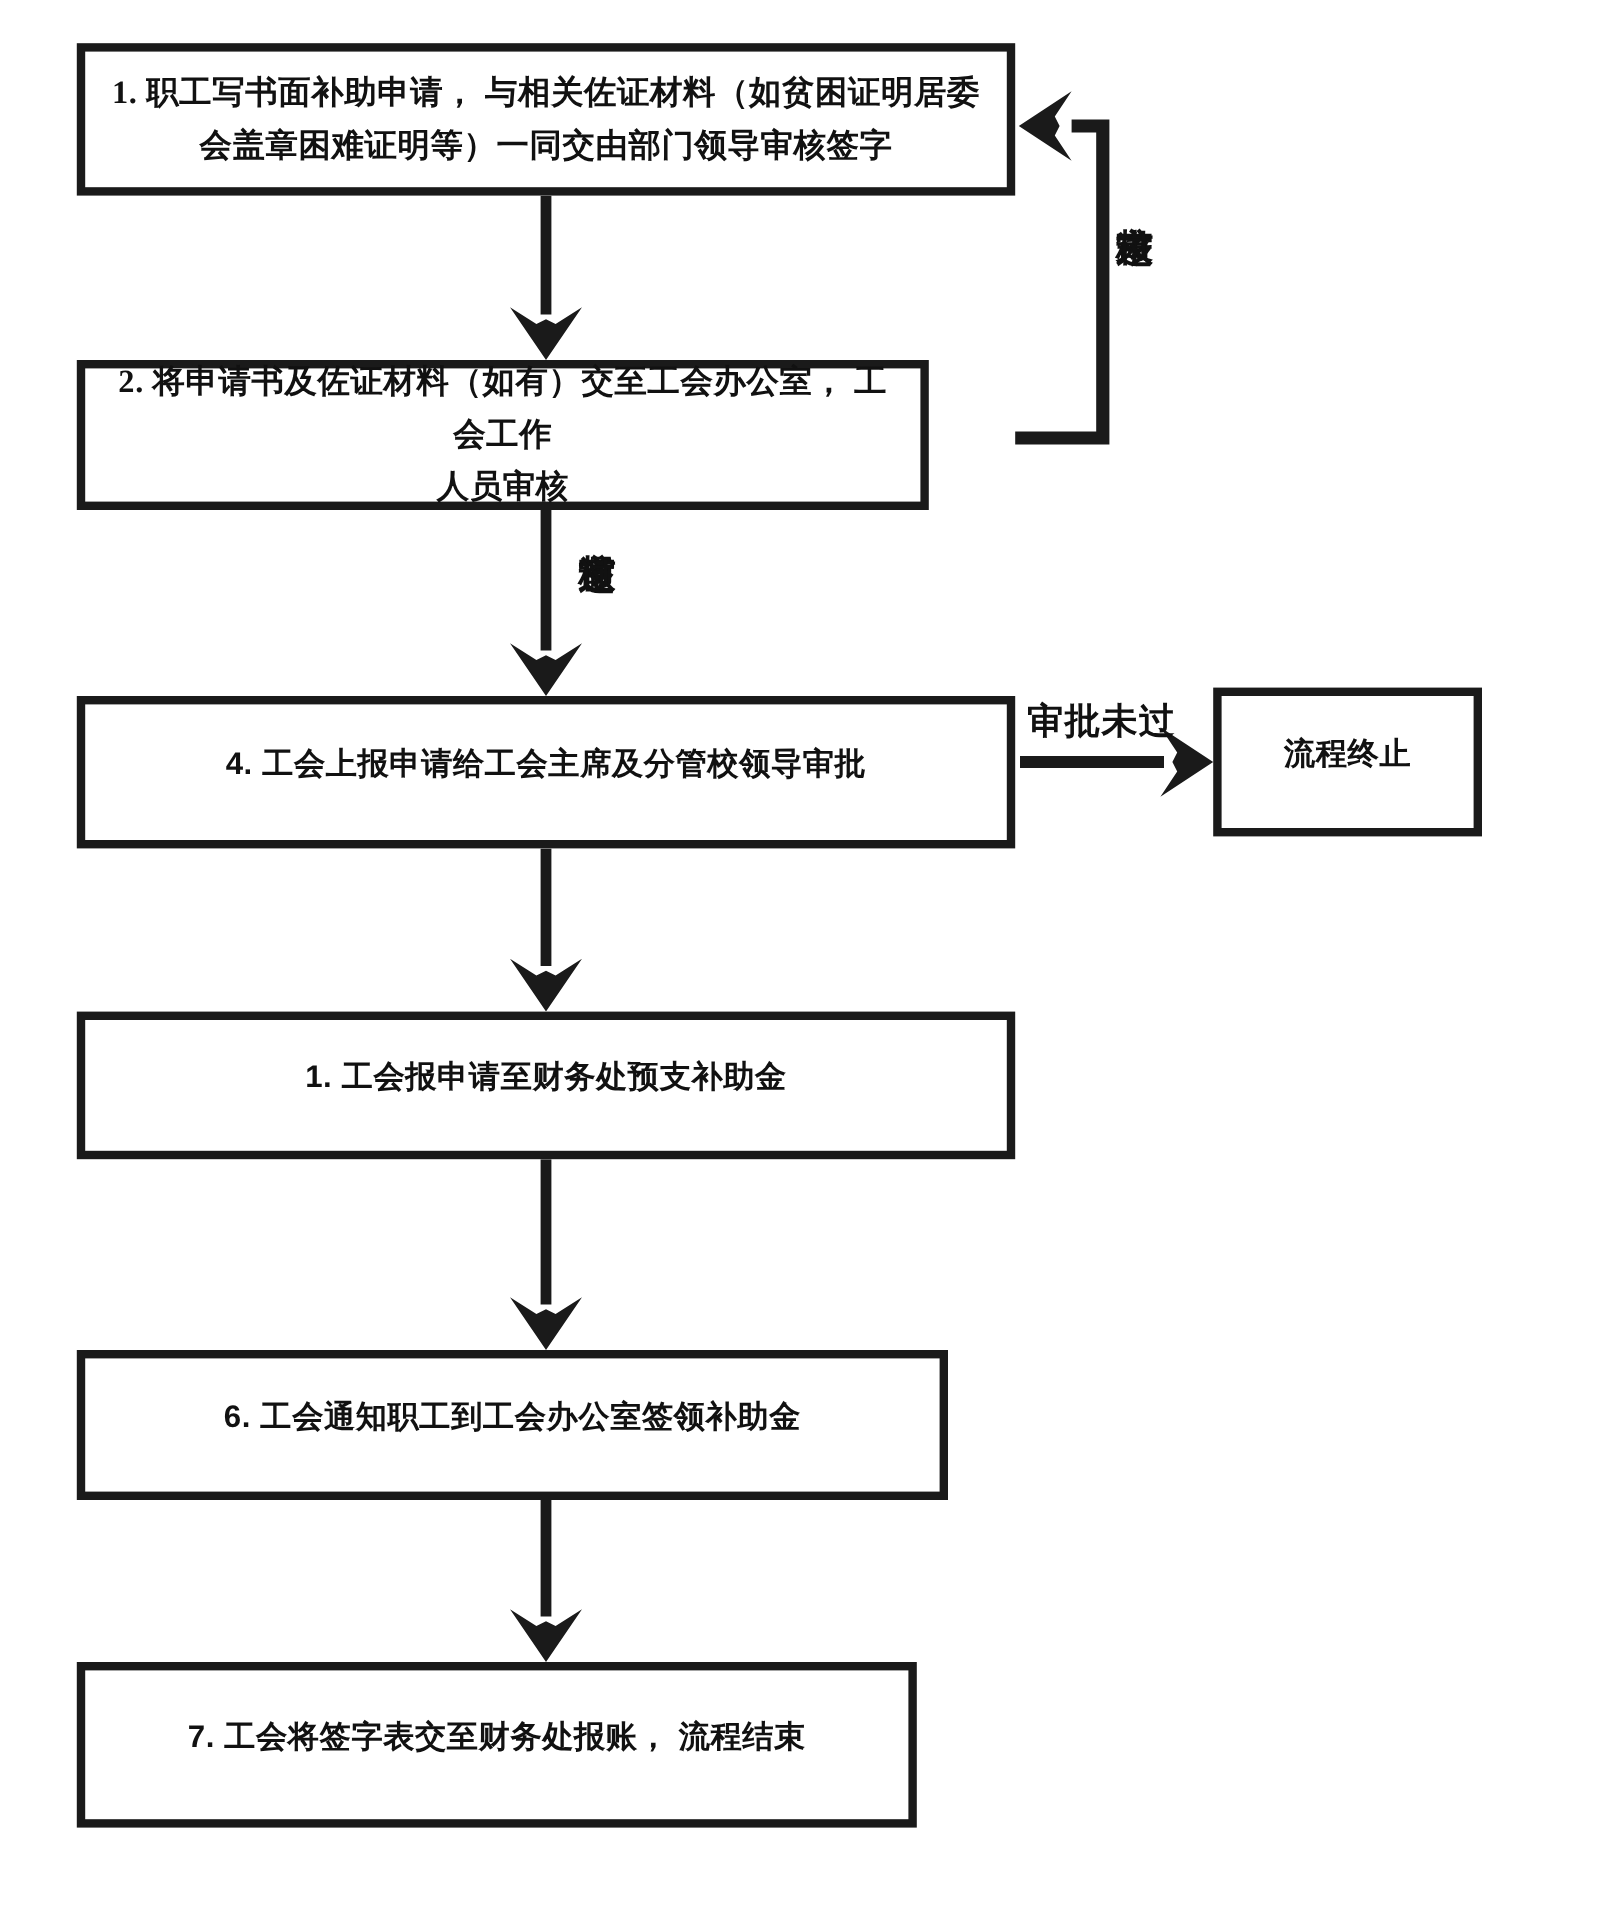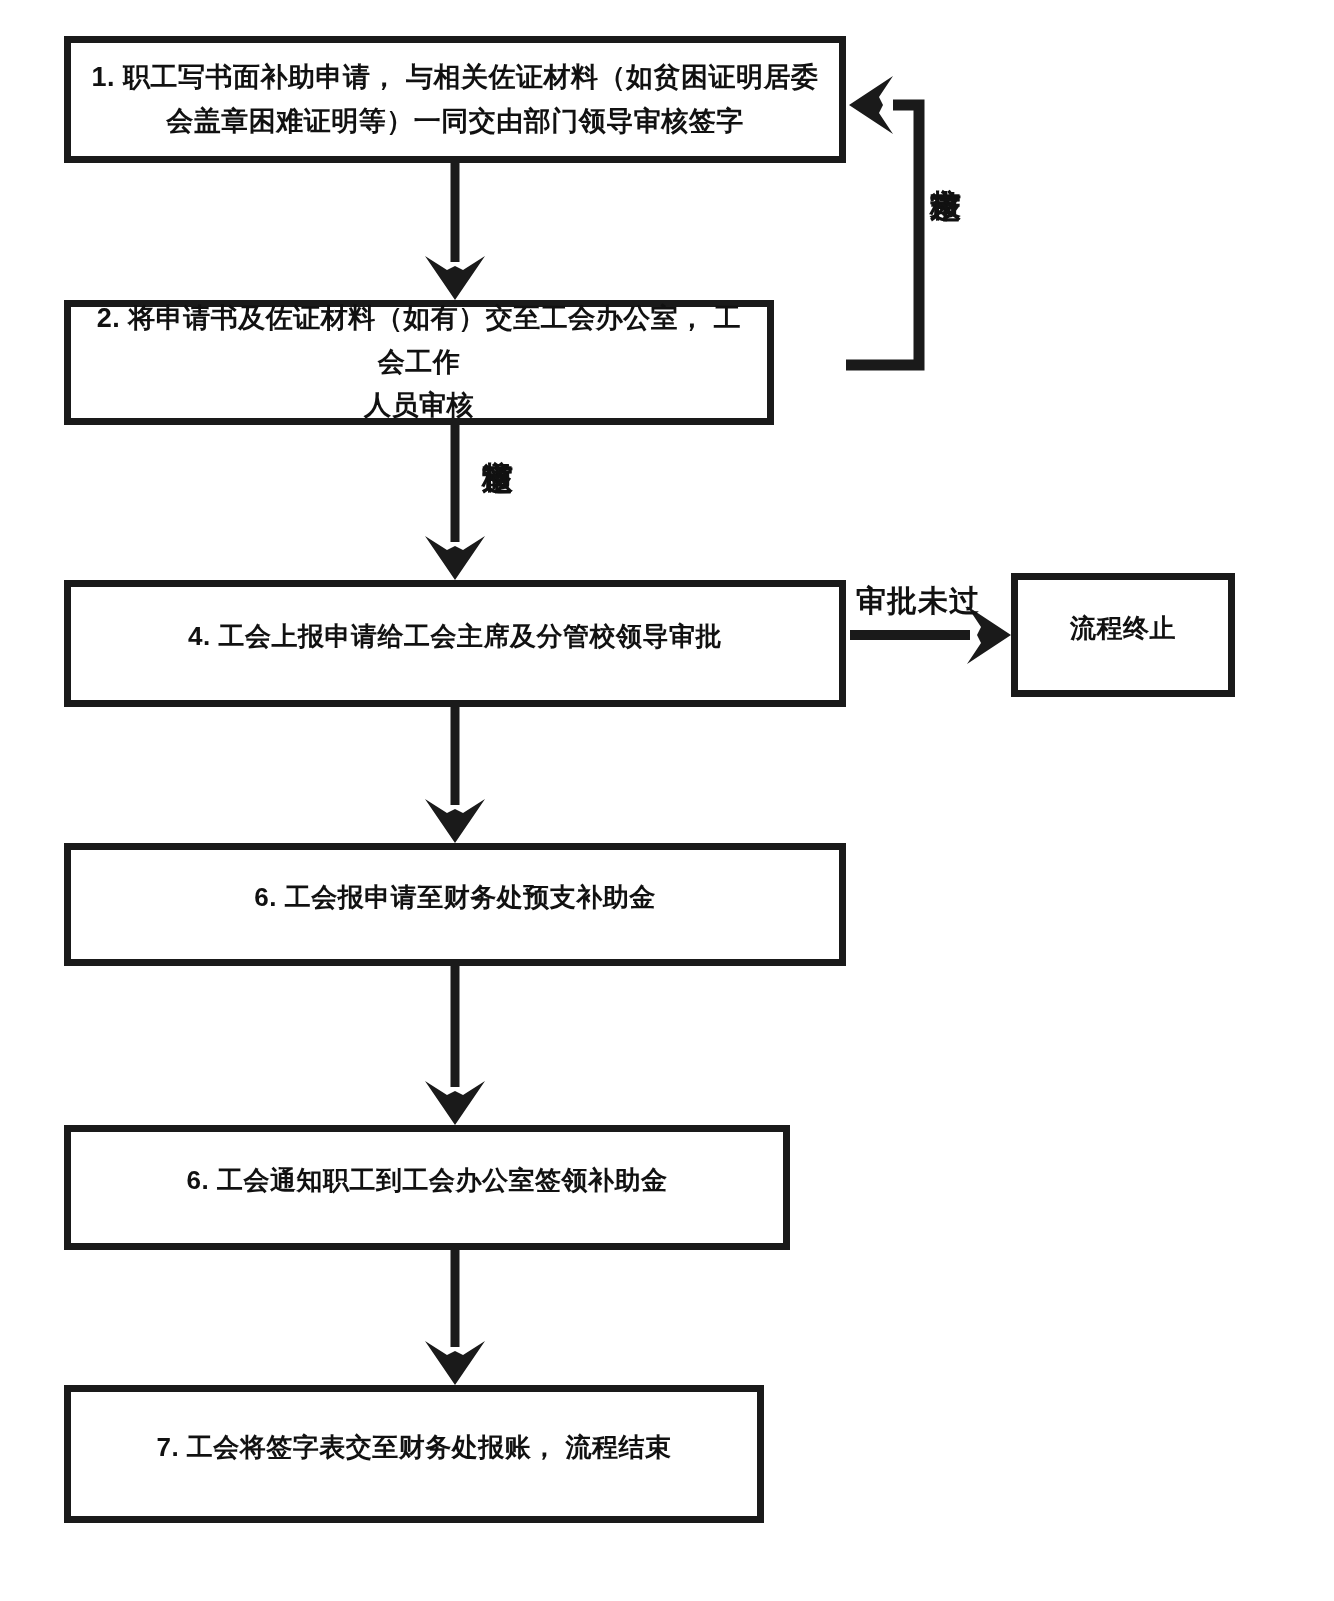--- a/index.html
+++ b/index.html
@@ -40,21 +40,21 @@
     z-index: 3;
   }
   .node .node-text {
     display: block;
     width: 100%;
     line-height: 1.62;
     padding: 0 18px;
     box-sizing: border-box;
     white-space: pre-line;
   }
-  .node.two-line { align-items: center; }
+  .node.two-line { align-items: center; font-family: Liberation Serif, serif; }
   .node.one-line .node-text { transform: translateY(-7px); }
 
   #node-1 { left: 64px;  top: 36px;   width: 782px; height: 127px; font-size: 27px; }
   #node-2 { left: 64px;  top: 300px;  width: 710px; height: 125px; font-size: 27px; }
   #node-4 { left: 64px;  top: 580px;  width: 782px; height: 127px; font-size: 26px; }
   #node-5 { left: 64px;  top: 843px;  width: 782px; height: 123px; font-size: 26px; }
   #node-6 { left: 64px;  top: 1125px; width: 726px; height: 125px; font-size: 26px; }
   #node-7 { left: 64px;  top: 1385px; width: 700px; height: 138px; font-size: 26px; }
   #node-end { left: 1011px; top: 573px; width: 224px; height: 124px; font-size: 26px; }
 
@@ -140,21 +140,21 @@
   <div class="node two-line" id="node-2">
     <span class="node-text">2. 将申请书及佐证材料（如有）交至工会办公室，   工会工作
 人员审核</span>
   </div>
 
   <div class="node one-line" id="node-4">
     <span class="node-text">4. 工会上报申请给工会主席及分管校领导审批</span>
   </div>
 
   <div class="node one-line" id="node-5">
-    <span class="node-text">6. 工会报申请至财务处预支补助金</span>
+    <span class="node-text">1. 工会报申请至财务处预支补助金</span>
   </div>
 
   <div class="node one-line" id="node-6">
     <span class="node-text">6. 工会通知职工到工会办公室签领补助金</span>
   </div>
 
   <div class="node one-line" id="node-7">
     <span class="node-text">7. 工会将签字表交至财务处报账，   流程结束</span>
   </div>
 

